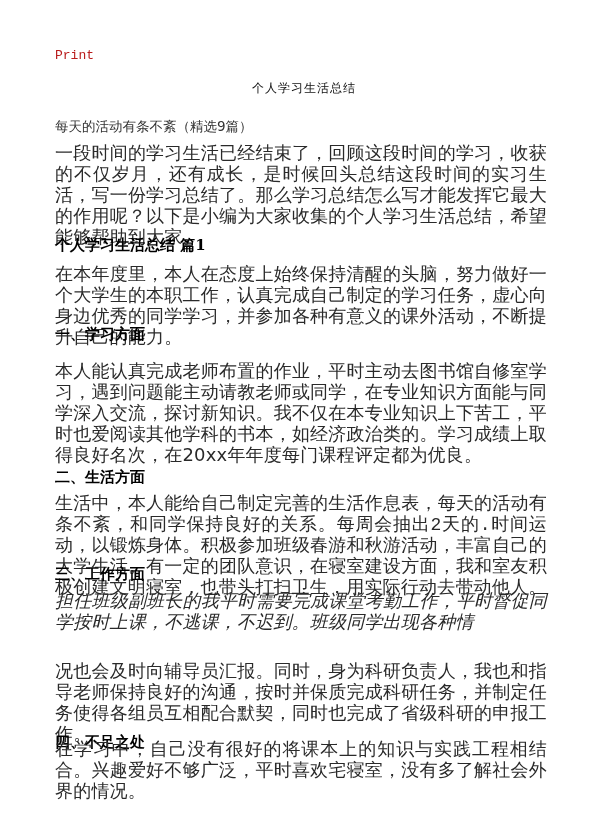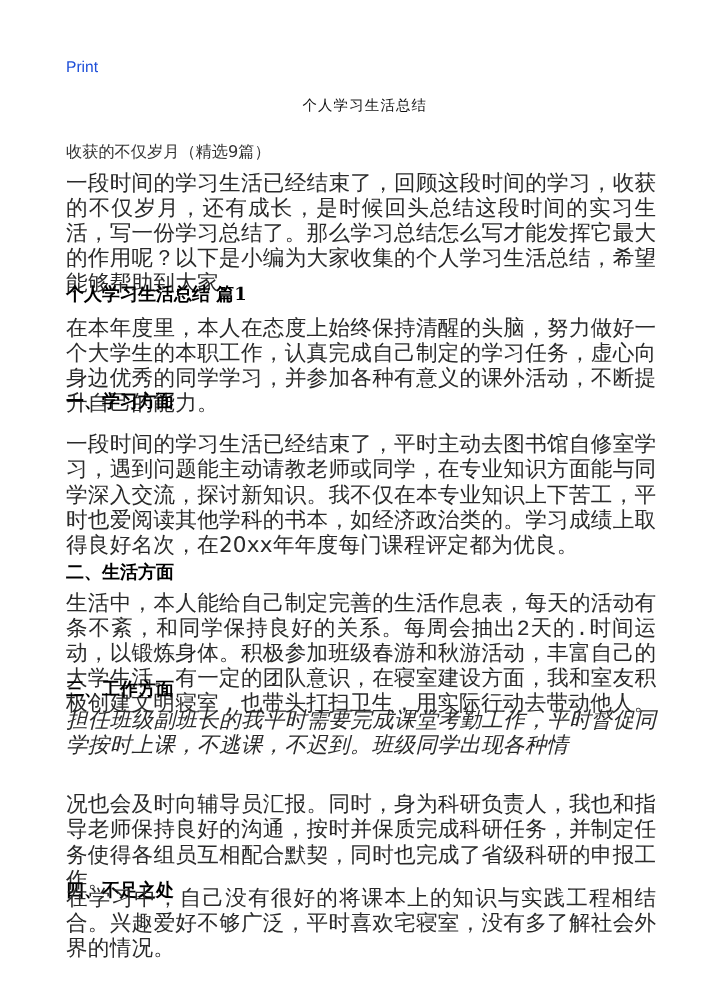--- a/index.html
+++ b/index.html
@@ -1,36 +1,36 @@
 <!DOCTYPE html>
 <html><head>
 <meta charset="utf-8">
 <style>
   html, body { margin:0; padding:0; background:#ffffff; }
   body { width:600px; height:828px; overflow:hidden; position:relative; color:#222; font-family:"DejaVu Sans","Liberation Sans",sans-serif; }
-  .print { position:absolute; left:55px; top:48px; font-family:Liberation Sans, sans-serif; font-size:13px; color:#1d4ed8; }
+  .print { position:absolute; left:55px; top:48px; font-family:Liberation Mono, monospace; font-size:13px; color:#b91c1c; }
   .title { position:absolute; left:4px; width:600px; top:80px; text-align:center; font-size:12px; color:#111; letter-spacing:1px; }
   .sub { position:absolute; left:55px; top:118px; font-size:13.5px; color:#333; }
   .para { position:absolute; left:55px; width:492px; font-size:18px; line-height:21px; color:#2a2a2a; text-align:justify; letter-spacing:0.2px; }
   .h { position:absolute; left:55px; font-size:15px; font-weight:bold; color:#000000; font-family:"DejaVu Serif","Liberation Serif",serif; }
 </style>
 </head>
 <body>
 
 <div class="print">Print</div>
 <div class="title">个人学习生活总结</div>
-<div class="sub">收获的不仅岁月（精选9篇）</div>
+<div class="sub">每天的活动有条不紊（精选9篇）</div>
 
 <div class="para" style="top:142px;">一段时间的学习生活已经结束了，回顾这段时间的学习，收获的不仅岁月，还有成长，是时候回头总结这段时间的实习生活，写一份学习总结了。那么学习总结怎么写才能发挥它最大的作用呢？以下是小编为大家收集的个人学习生活总结，希望能够帮助到大家。</div>
 
 <div class="h" style="top:236px;">个人学习生活总结 篇1</div>
 <div class="para" style="top:263px;">在本年度里，本人在态度上始终保持清醒的头脑，努力做好一个大学生的本职工作，认真完成自己制定的学习任务，虚心向身边优秀的同学学习，并参加各种有意义的课外活动，不断提升自己的能力。</div>
 
 <div class="h" style="top:325px;">一、学习方面</div>
-<div class="para" style="top:360px;">一段时间的学习生活已经结束了，平时主动去图书馆自修室学习，遇到问题能主动请教老师或同学，在专业知识方面能与同学深入交流，探讨新知识。我不仅在本专业知识上下苦工，平时也爱阅读其他学科的书本，如经济政治类的。学习成绩上取得良好名次，在20xx年年度每门课程评定都为优良。</div>
+<div class="para" style="top:360px;">本人能认真完成老师布置的作业，平时主动去图书馆自修室学习，遇到问题能主动请教老师或同学，在专业知识方面能与同学深入交流，探讨新知识。我不仅在本专业知识上下苦工，平时也爱阅读其他学科的书本，如经济政治类的。学习成绩上取得良好名次，在20xx年年度每门课程评定都为优良。</div>
 
 <div class="h" style="top:468px;">二、生活方面</div>
 <div class="para" style="top:494px;font-family:Liberation Mono, monospace;">生活中，本人能给自己制定完善的生活作息表，每天的活动有条不紊，和同学保持良好的关系。每周会抽出2天的.时间运动，以锻炼身体。积极参加班级春游和秋游活动，丰富自己的大学生活。有一定的团队意识，在寝室建设方面，我和室友积极创建文明寝室，也带头打扫卫生，用实际行动去带动他人。</div>
 
 <div class="h" style="top:565px;">三、工作方面</div>
 <div class="para" style="top:590px;font-style:italic;">担任班级副班长的我平时需要完成课堂考勤工作，平时督促同学按时上课，不逃课，不迟到。班级同学出现各种情</div>
 <div class="para" style="top:640px;margin-top:20px;">况也会及时向辅导员汇报。同时，身为科研负责人，我也和指导老师保持良好的沟通，按时并保质完成科研任务，并制定任务使得各组员互相配合默契，同时也完成了省级科研的申报工作。</div>
 
 <div class="h" style="top:733px;">四、不足之处</div>
 <div class="para" style="top:738px;">在学习中，自己没有很好的将课本上的知识与实践工程相结合。兴趣爱好不够广泛，平时喜欢宅寝室，没有多了解社会外界的情况。</div>

